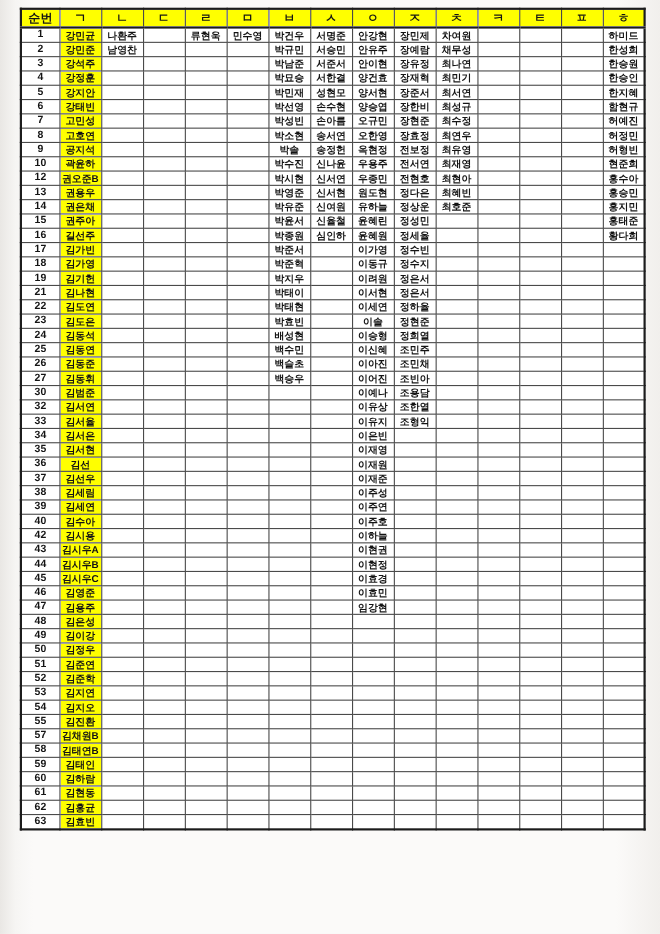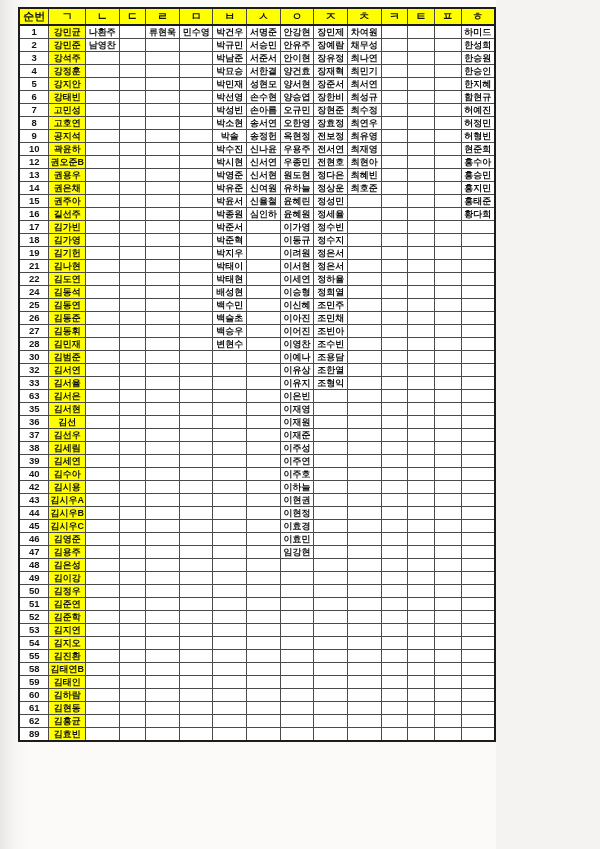--- a/index.html
+++ b/index.html
@@ -6,21 +6,21 @@
     margin: 0;
     padding: 0;
     width: 600px;
     height: 849px;
     background: #f4f3f1;
     font-family: "Liberation Sans", "DejaVu Sans", sans-serif;
     overflow: hidden;
   }
   .page {
     position: relative;
-    width: 496px;
+    width: 600px;
     height: 849px;
     background: linear-gradient(90deg, #e9e7e4 0px, #f6f5f3 14px, #fbfaf9 30px, #fbfaf9 560px, #f1efec 600px);
     text-decoration: underline;
   }
   table.roster {
     position: absolute;
     left: 18px;
     top: 7px;
     border-collapse: collapse;
     table-layout: fixed;
@@ -436,20 +436,37 @@
           <td></td>
           <td>이세연</td>
           <td>정하율</td>
           <td></td>
           <td></td>
           <td></td>
           <td></td>
           <td></td>
         </tr>
         <tr>
+          <td class="num-cell">23</td>
+          <td class="g-cell">김도은</td>
+          <td></td>
+          <td></td>
+          <td></td>
+          <td></td>
+          <td>박효빈</td>
+          <td></td>
+          <td>이솔</td>
+          <td>정현준</td>
+          <td></td>
+          <td></td>
+          <td></td>
+          <td></td>
+          <td></td>
+        </tr>
+        <tr>
           <td class="num-cell">24</td>
           <td class="g-cell">김동석</td>
           <td></td>
           <td></td>
           <td></td>
           <td></td>
           <td>배성현</td>
           <td></td>
           <td>이승형</td>
           <td>정희열</td>
@@ -504,37 +521,20 @@
           <td></td>
           <td>이어진</td>
           <td>조빈아</td>
           <td></td>
           <td></td>
           <td></td>
           <td></td>
           <td></td>
         </tr>
         <tr>
-          <td class="num-cell">28</td>
-          <td class="g-cell">김민재</td>
-          <td></td>
-          <td></td>
-          <td></td>
-          <td></td>
-          <td>변현수</td>
-          <td></td>
-          <td>이영찬</td>
-          <td>조수빈</td>
-          <td></td>
-          <td></td>
-          <td></td>
-          <td></td>
-          <td></td>
-        </tr>
-        <tr>
           <td class="num-cell">30</td>
           <td class="g-cell">김범준</td>
           <td></td>
           <td></td>
           <td></td>
           <td></td>
           <td></td>
           <td></td>
           <td>이예나</td>
           <td>조용담</td>
@@ -572,21 +572,21 @@
           <td></td>
           <td>이유지</td>
           <td>조형익</td>
           <td></td>
           <td></td>
           <td></td>
           <td></td>
           <td></td>
         </tr>
         <tr>
-          <td class="num-cell">63</td>
+          <td class="num-cell">34</td>
           <td class="g-cell">김서은</td>
           <td></td>
           <td></td>
           <td></td>
           <td></td>
           <td></td>
           <td></td>
           <td>이은빈</td>
           <td></td>
           <td></td>
@@ -929,20 +929,37 @@
           <td></td>
           <td></td>
           <td></td>
           <td></td>
           <td></td>
           <td></td>
           <td></td>
           <td></td>
         </tr>
         <tr>
+          <td class="num-cell">57</td>
+          <td class="g-cell">김채원B</td>
+          <td></td>
+          <td></td>
+          <td></td>
+          <td></td>
+          <td></td>
+          <td></td>
+          <td></td>
+          <td></td>
+          <td></td>
+          <td></td>
+          <td></td>
+          <td></td>
+          <td></td>
+        </tr>
+        <tr>
           <td class="num-cell">58</td>
           <td class="g-cell">김태연B</td>
           <td></td>
           <td></td>
           <td></td>
           <td></td>
           <td></td>
           <td></td>
           <td></td>
           <td></td>
@@ -1014,21 +1031,21 @@
           <td></td>
           <td></td>
           <td></td>
           <td></td>
           <td></td>
           <td></td>
           <td></td>
           <td></td>
         </tr>
         <tr>
-          <td class="num-cell">89</td>
+          <td class="num-cell">63</td>
           <td class="g-cell">김효빈</td>
           <td></td>
           <td></td>
           <td></td>
           <td></td>
           <td></td>
           <td></td>
           <td></td>
           <td></td>
           <td></td>

